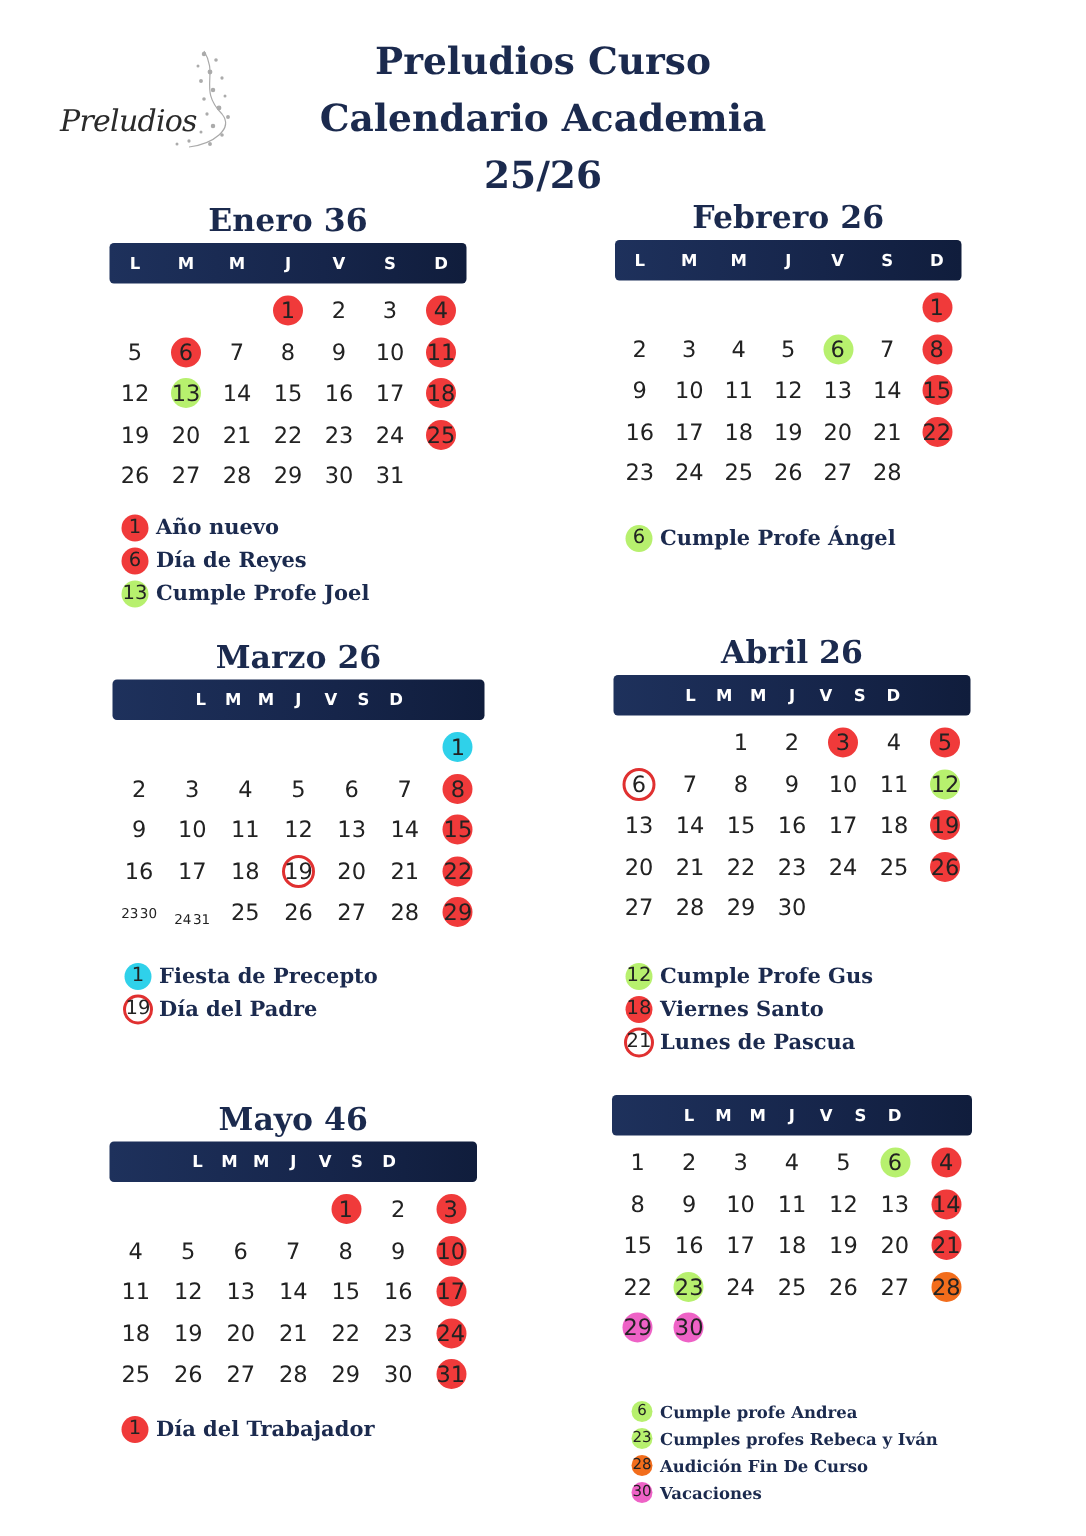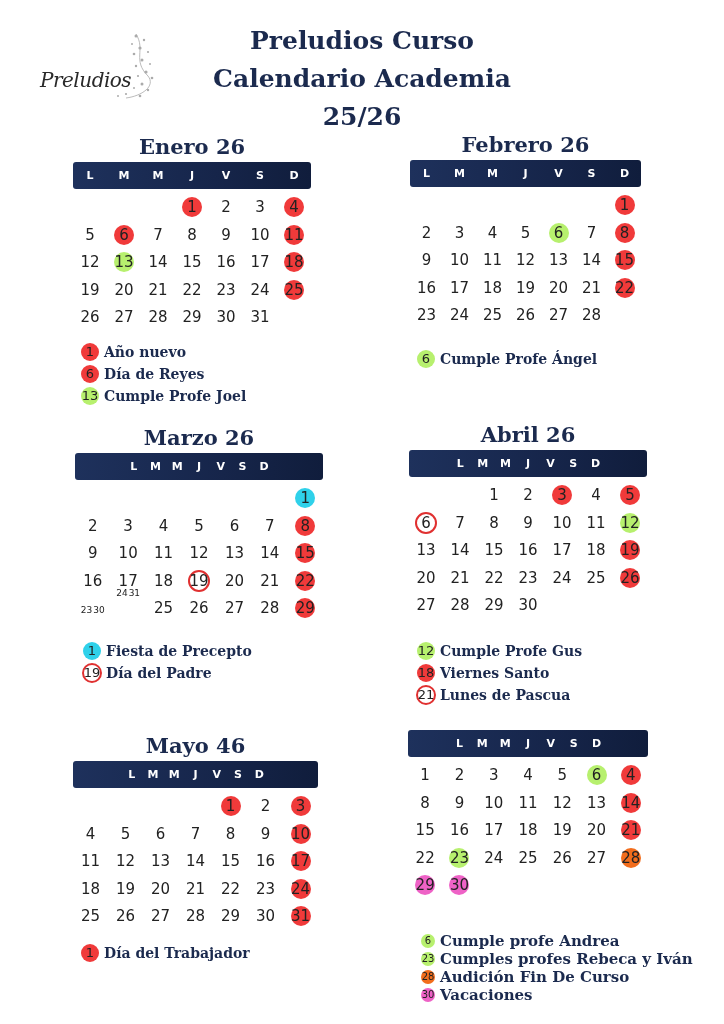--- a/index.html
+++ b/index.html
@@ -32,21 +32,21 @@
   .legend { position: absolute; }
   .leg-item { display: flex; align-items: center; height: 22px; }
   .leg-badge { position: relative; width: 20px; height: 20px; margin-right: 4px; text-align: center; font-size: 13px; line-height: 20px; color: #222; }
   .leg-badge .dot { position: absolute; left: 1px; top: 1px; width: 18px; height: 18px; border-radius: 50%; }
   .leg-badge .dot.ring { left: 0; top: 0; width: 20px; height: 20px; margin: 0; }
   .leg-badge .num { position: relative; z-index: 1; }
   .leg-label { font-family: "DejaVu Serif", serif; font-weight: bold; color: #1b2a4e; font-size: 14px; }
   .legend.small .leg-item { height: 18px; }
   .legend.small .leg-badge { width: 16px; height: 16px; line-height: 16px; font-size: 10px; }
   .legend.small .leg-badge .dot { width: 14px; height: 14px; }
-  .legend.small .leg-label { font-size: 15px; }
+  .legend.small .leg-label { font-size: 11px; }
 </style>
 </head>
 <body>
 
 <div class="logo">
   <svg class="logo-notes" viewBox="0 0 55 72">
     <g fill="#888" opacity="0.7">
       <circle cx="30" cy="6" r="1.5"></circle>
         <circle cx="38" cy="10" r="1.2"></circle>
         <circle cx="26" cy="14" r="1"></circle>
@@ -71,21 +71,21 @@
   <span class="logo-text">Preludios</span>
 </div>
 
 <div class="title" style="top:22px;">
   <span class="l1">Preludios Curso</span>
   <span class="l1">Calendario Academia</span>
   <span class="l1">25/26</span>
 </div>
 
 <div class="month" id="m0" style="left: 73px; top: 132px; width: 238px;">
-    <div class="month-title">Enero 26</div>
+    <div class="month-title">Enero 36</div>
     <div class="wk-bar" style="padding-left: 0px; padding-right: 0px;">
       <span style="width: 34px;">L</span>
       <span style="width: 34px;">M</span>
       <span style="width: 34px;">M</span>
       <span style="width: 34px;">J</span>
       <span style="width: 34px;">V</span>
       <span style="width: 34px;">S</span>
       <span style="width: 34px;">D</span>
     </div>
     <div class="grid">
@@ -192,21 +192,21 @@
       <div class="cell" style="left: 178.857px; top: 57px;"><span class="num">14</span></div>
       <div class="cell" style="left: 214.286px; top: 57px;"><span class="dot red"></span><span class="num">15</span></div>
       <div class="cell" style="left: 1.71429px; top: 84.5px;"><span class="num">16</span></div>
       <div class="cell" style="left: 37.1429px; top: 84.5px;"><span class="num">17</span></div>
       <div class="cell" style="left: 72.5714px; top: 84.5px;"><span class="num">18</span></div>
       <div class="cell" style="left: 108px; top: 84.5px;"><span class="dot ring"></span><span class="num">19</span></div>
       <div class="cell" style="left: 143.429px; top: 84.5px;"><span class="num">20</span></div>
       <div class="cell" style="left: 178.857px; top: 84.5px;"><span class="num">21</span></div>
       <div class="cell" style="left: 214.286px; top: 84.5px;"><span class="dot red"></span><span class="num">22</span></div>
       <div class="cell split" style="left: 1.71429px; top: 112px;"><span class="num"><span>23</span><span style="display: inline-block; margin-top: 8px; margin-left: 1px;">30</span></span></div>
-      <div class="cell split" style="left: 37.1429px; top: 95px;"><span class="num"><span>24</span><span style="display: inline-block; margin-top: 8px; margin-left: 1px;">31</span></span></div>
+      <div class="cell split" style="left: 37.1429px; top: 116px;"><span class="num"><span>24</span><span style="display: inline-block; margin-top: 8px; margin-left: 1px;">31</span></span></div>
       <div class="cell" style="left: 72.5714px; top: 112px;"><span class="num">25</span></div>
       <div class="cell" style="left: 108px; top: 112px;"><span class="num">26</span></div>
       <div class="cell" style="left: 143.429px; top: 112px;"><span class="num">27</span></div>
       <div class="cell" style="left: 178.857px; top: 112px;"><span class="num">28</span></div>
       <div class="cell" style="left: 214.286px; top: 112px;"><span class="dot red"></span><span class="num">29</span></div>
     </div>
   </div>
 <div class="month" id="m3" style="left: 409px; top: 420px; width: 238px;">
     <div class="month-title">Abril 26</div>
     <div class="wk-bar" style="padding-left: 40px; padding-right: 40px;">

